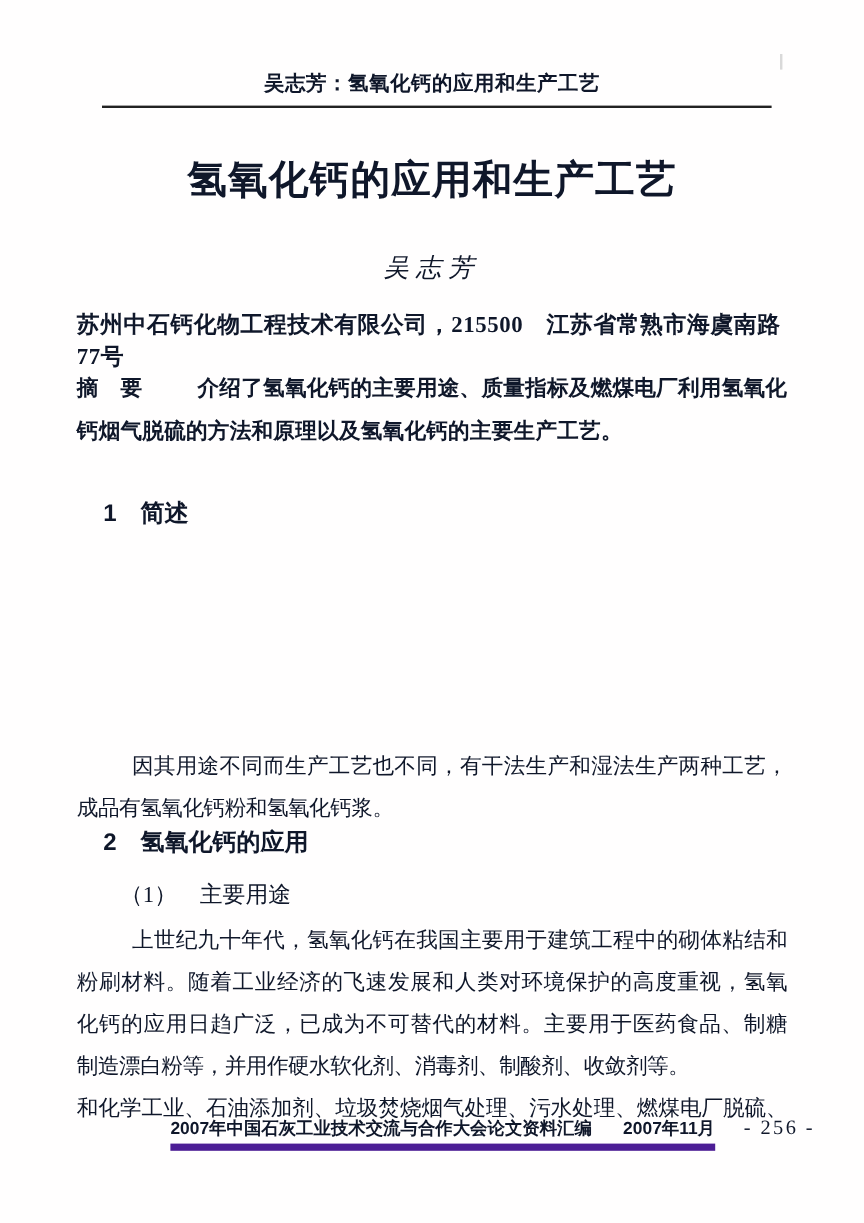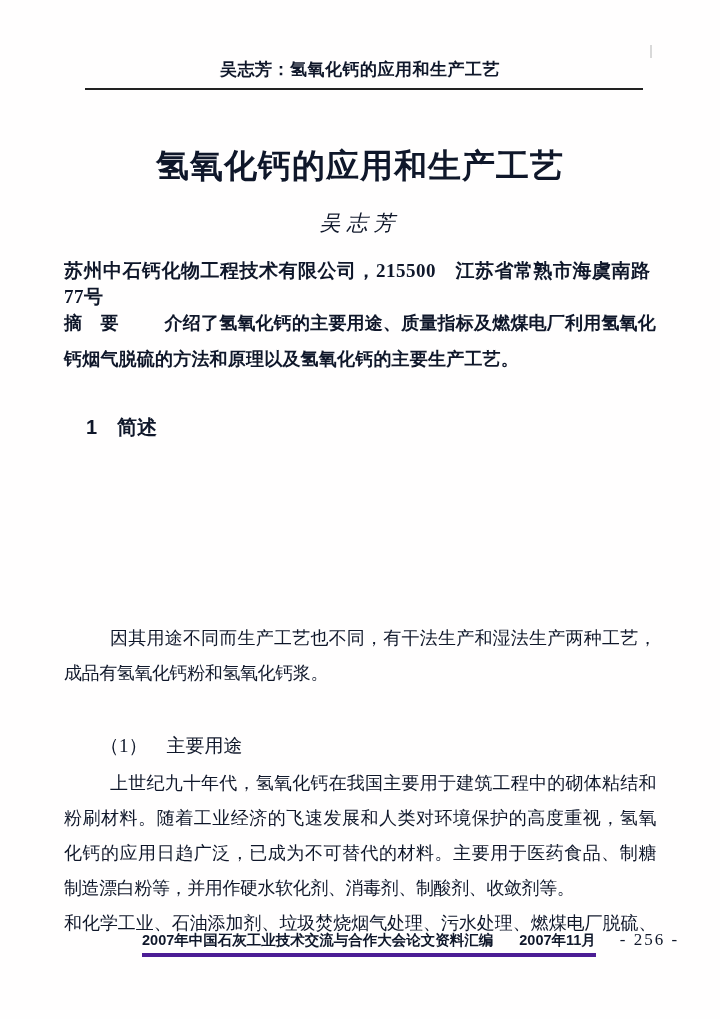--- a/index.html
+++ b/index.html
@@ -28,21 +28,21 @@
     background: #222222;
   }
   .scan-mark-top {
     position: absolute;
     top: 45px; left: 650px; width: 2px; height: 13px;
     background: #c9c9c9; opacity: 0.7;
   }
   
   .title {
     position: absolute;
-    top: 144px; left: 0; width: 720px;
+    top: 128px; left: 0; width: 720px;
     margin: 0;
     text-align: center;
     font-size: 33px;
     font-weight: bold;
     letter-spacing: 1px;
   }
   .author {
     position: absolute;
     top: 209px; left: 0; width: 720px;
     text-align: center;
@@ -103,21 +103,21 @@
   .footer {
     position: absolute;
     top: 930px; left: 142px;
     font-family: "Liberation Sans", "DejaVu Sans", sans-serif;
     font-weight: bold;
     font-size: 14.5px;
     white-space: nowrap;
   }
   .footer-underlined {
     display: inline-block;
-    border-bottom: 4px solid #4c1d95;
+    border-bottom: 6px solid #4c1d95;
     padding-bottom: 3px;
   }
   .footer-gap { display: inline-block; width: 26px; }
   .page-number {
     font-family: "Liberation Serif", "DejaVu Serif", serif;
     font-weight: normal;
     font-size: 17px;
     margin-left: 24px;
     letter-spacing: 2px;
   }
@@ -143,20 +143,21 @@
   </div>
 
   <h2 class="sec-heading sec1">1　简述</h2>
 
 
   <div class="para para2">
     <div class="line fill indent">因其用途不同而生产工艺也不同，有干法生产和湿法生产两种工艺，</div>
     <div class="line">成品有氢氧化钙粉和氢氧化钙浆。</div>
   </div>
 
+  <h2 class="sec-heading sec2">2　氢氧化钙的应用</h2>
 
   <div class="subheading">（1）　主要用途</div>
 
   <div class="para para3">
     <div class="line fill indent">上世纪九十年代，氢氧化钙在我国主要用于建筑工程中的砌体粘结和</div>
     <div class="line fill">粉刷材料。随着工业经济的飞速发展和人类对环境保护的高度重视，氢氧</div>
     <div class="line fill">化钙的应用日趋广泛，已成为不可替代的材料。主要用于医药食品、制糖</div>
     <div class="line">制造漂白粉等，并用作硬水软化剂、消毒剂、制酸剂、收敛剂等。</div>
     <div class="line fill">和化学工业、石油添加剂、垃圾焚烧烟气处理、污水处理、燃煤电厂脱硫、</div>
   </div>

